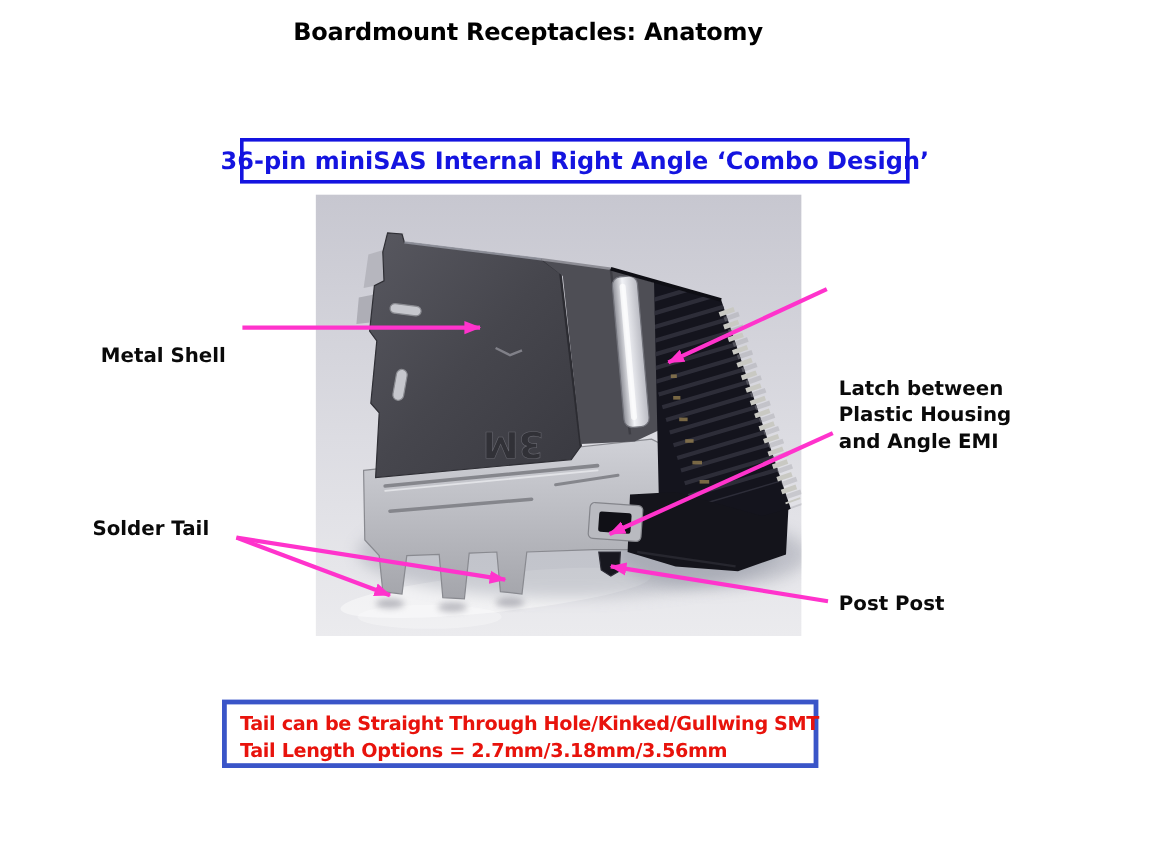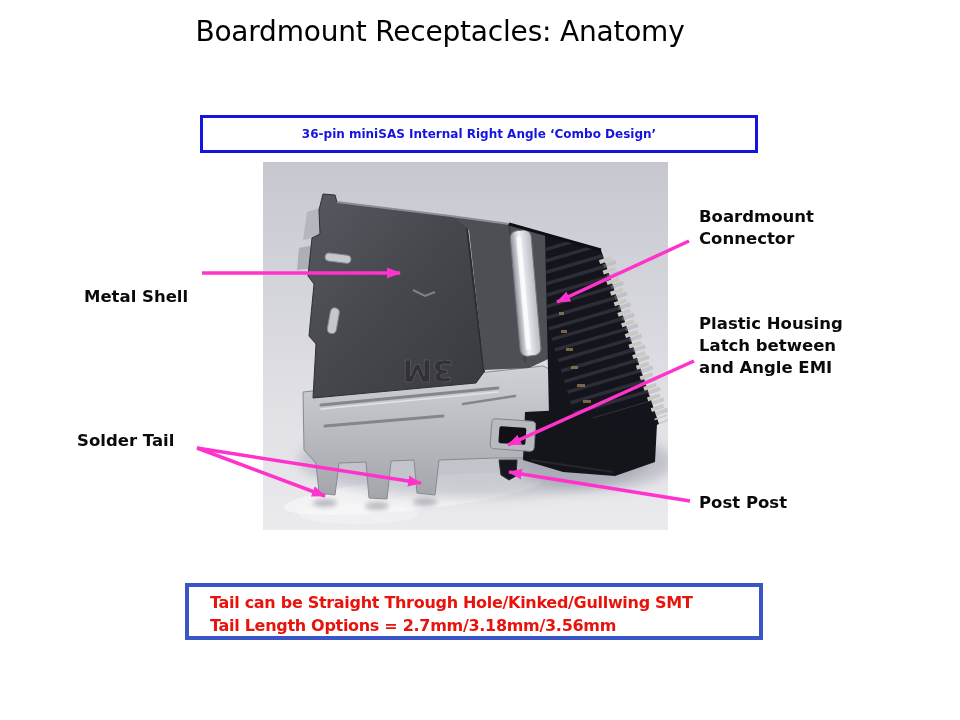--- a/index.html
+++ b/index.html
@@ -10,46 +10,46 @@
     --title-color:#000000;
   }
   html,body{margin:0;padding:0;background:#777;}
   .slide{
     position:relative;width:960px;height:720px;background:#ffffff;
     font-family:"DejaVu Sans","Liberation Sans",sans-serif;overflow:hidden;
     margin:0 auto;
   }
   .title{
     position:absolute;left:20px;top:14px;width:840px;text-align:center;
-    font-size:28px;font-weight:normal;color:var(--title-color);line-height:1.25;
+    font-size:20px;font-weight:bold;color:var(--title-color);line-height:1.25;
     letter-spacing:-0.2px;
   }
   .subtitle-box{
     position:absolute;left:200px;top:115px;width:558px;height:38px;
     border:3px solid var(--subtitle-blue);box-sizing:border-box;
     display:flex;align-items:center;justify-content:center;
   }
   .subtitle-box span{
-    font-size:12px;font-weight:bold;color:var(--subtitle-blue);white-space:nowrap;
+    font-size:20px;font-weight:bold;color:var(--subtitle-blue);white-space:nowrap;
   }
   .photo{position:absolute;left:263px;top:162px;width:405px;height:368px;}
   .callout{
     position:absolute;font-size:16.5px;font-weight:bold;color:#0a0a0a;
     line-height:22px;white-space:nowrap;
   }
   .callout span{display:block;}
   #callout-metal{left:84px;top:261px;margin-top:25px;}
   #callout-boardmount{left:699px;top:206px;}
   #callout-latch{left:699px;top:313px;}
   #callout-solder{left:77px;top:430px;}
   #callout-guide{left:699px;top:492px;}
   .footer-box{
-    position:absolute;left:185px;top:583px;width:578px;height:57px;
+    position:absolute;left:185px;top:583px;width:497px;height:57px;
     border:4px solid var(--footer-border-blue);box-sizing:border-box;
-    padding:4px 0 0 21px;
+    padding:4px 0 0 11px;
   }
   .footer-box span{
     display:block;font-size:16px;font-weight:bold;color:var(--footer-text-red);
     line-height:23px;white-space:nowrap;letter-spacing:-0.3px;
   }
   .arrows{position:absolute;left:0;top:0;width:960px;height:720px;pointer-events:none;}
 </style>
 </head>
 <body>
 
@@ -188,28 +188,24 @@
       <line x1="197" y1="448" x2="325" y2="496" marker-end="url(#arrowhead)"></line>
       <line x1="197" y1="448" x2="421" y2="483" marker-end="url(#arrowhead)"></line>
       <line x1="690" y1="501" x2="509" y2="472" marker-end="url(#arrowhead)"></line>
     </g>
   </svg>
 
   <div class="callout" id="callout-metal">
     <span>Metal Shell</span>
   </div>
 
-  <div class="callout" id="callout-boardmount">
-    <span>Boardmount</span>
-    <span>Connector</span>
-  </div>
 
   <div class="callout" id="callout-latch">
+    <span>Latch between</span>
     <span>Plastic Housing</span>
-    <span>Latch between</span>
     <span>and Angle EMI</span>
   </div>
 
   <div class="callout" id="callout-solder">
     <span>Solder Tail</span>
   </div>
 
   <div class="callout" id="callout-guide">
     <span>Post Post</span>
   </div>

